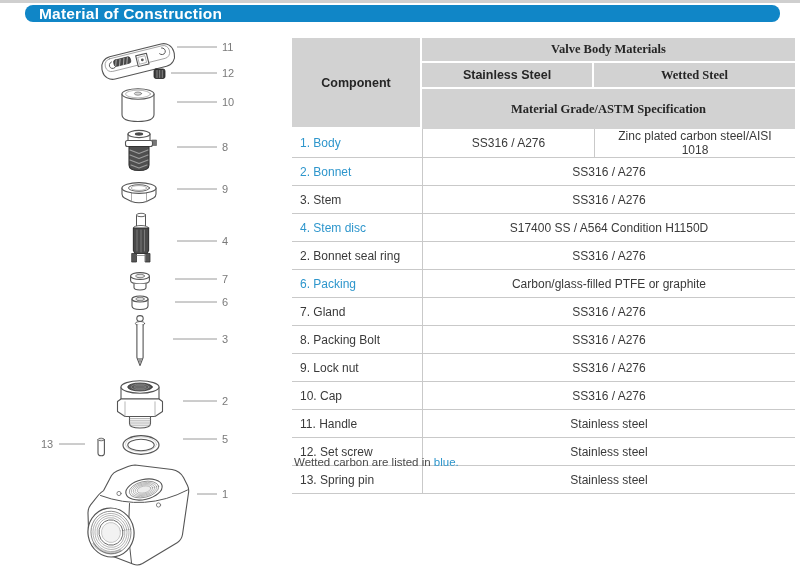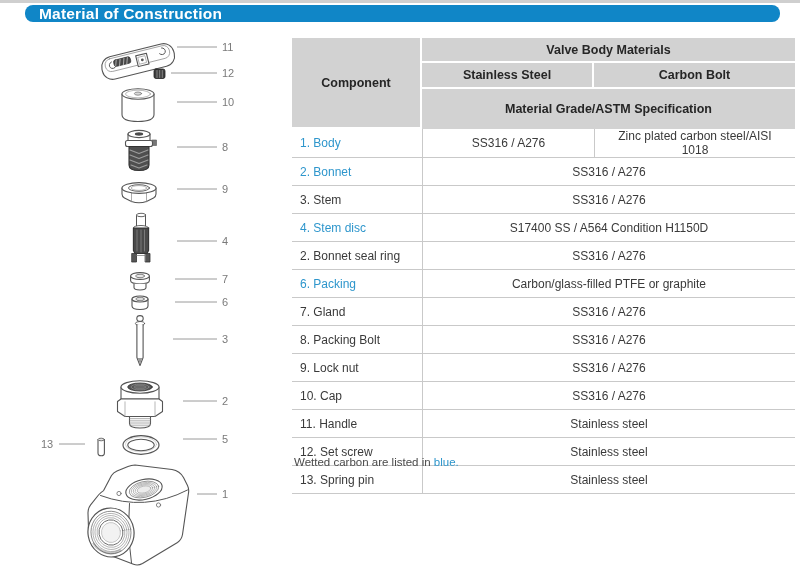--- a/index.html
+++ b/index.html
@@ -13,21 +13,21 @@
   .section-bar span{color:#fff;font-size:15.5px;font-weight:bold;padding-left:14px;letter-spacing:.2px;}
   
   #diagram{position:absolute;left:25px;top:38px;}
   .co-num{font-size:11px;fill:#7a7a7a;}
   
   #tblwrap{position:absolute;left:292px;top:38px;width:503px;}
   table{border-collapse:separate;border-spacing:0;width:503px;table-layout:fixed;}
   th{background:var(--th-gray,#d2d2d2);font-size:12.5px;font-weight:bold;color:#262626;
      text-align:center;vertical-align:middle;padding:0 4px;
      border-right:2px solid #fff;border-bottom:2px solid #fff;}
-  th:last-child{border-right:none;}
+  th:last-child{border-right:none;font-family:Liberation Serif, serif;}
   tr.h1 th{height:23px;} tr.h2 th{height:24px;} tr.h3 th{height:40px;border-bottom:none;}
   td{height:25px;font-size:12px;color:#3a3a3a;vertical-align:middle;
      border-bottom:1px solid var(--line-gray,#c9c9c9);background:#fff;}
   td.comp{text-align:left;padding-left:8px;margin-top:48px;}
   td.mat{text-align:center;border-left:1px solid var(--line-gray,#c9c9c9);padding:0 20px;margin-top:28px;}
   td.wetted{color:var(--wetted-blue,#2e96cc);}
   .footnote{position:absolute;left:294px;top:456px;font-size:11.5px;color:#4a4a4a;}
   .footnote .blue{color:var(--wetted-blue,#2e96cc);}
 </style>
 </head>
@@ -206,21 +206,21 @@
           <col style="width:172px">
           <col style="width:201px">
         </colgroup>
       <thead>
         <tr class="h1">
           <th rowspan="3">Component</th>
           <th colspan="2">Valve Body Materials</th>
         </tr>
         <tr class="h2">
           <th>Stainless Steel</th>
-          <th>Carbon Bolt</th>
+          <th>Wetted Steel</th>
         </tr>
         <tr class="h3">
           <th colspan="2">Material Grade/ASTM Specification</th>
         </tr>
       </thead>
       <tbody id="tbody">
           <tr>
             <td class="comp wetted">1. Body</td>
             <td class="mat">SS316 / A276</td>
             <td class="mat">Zinc plated carbon steel/AISI 1018</td>

